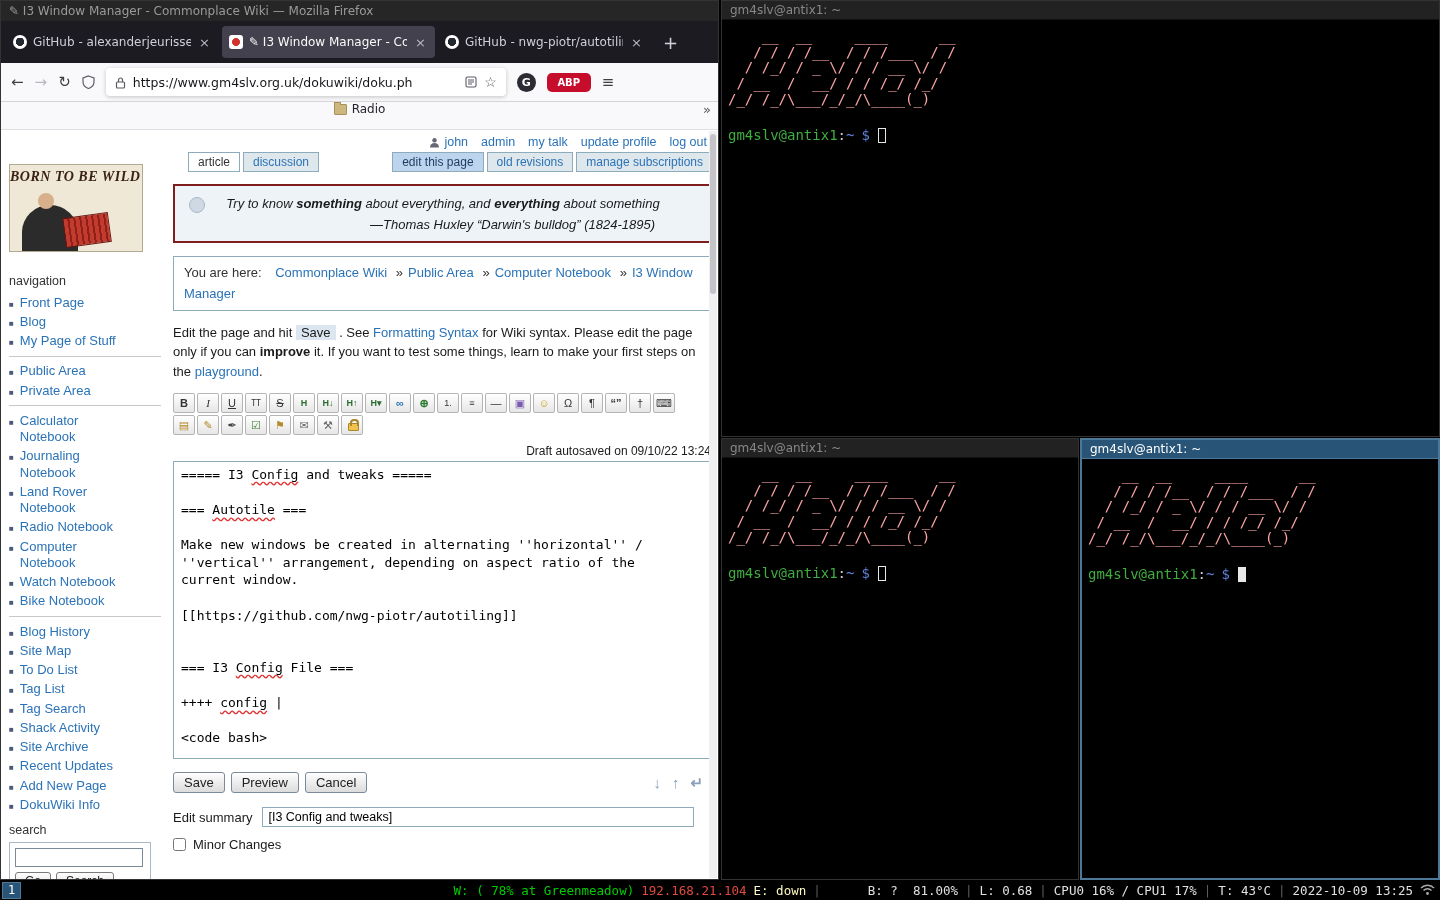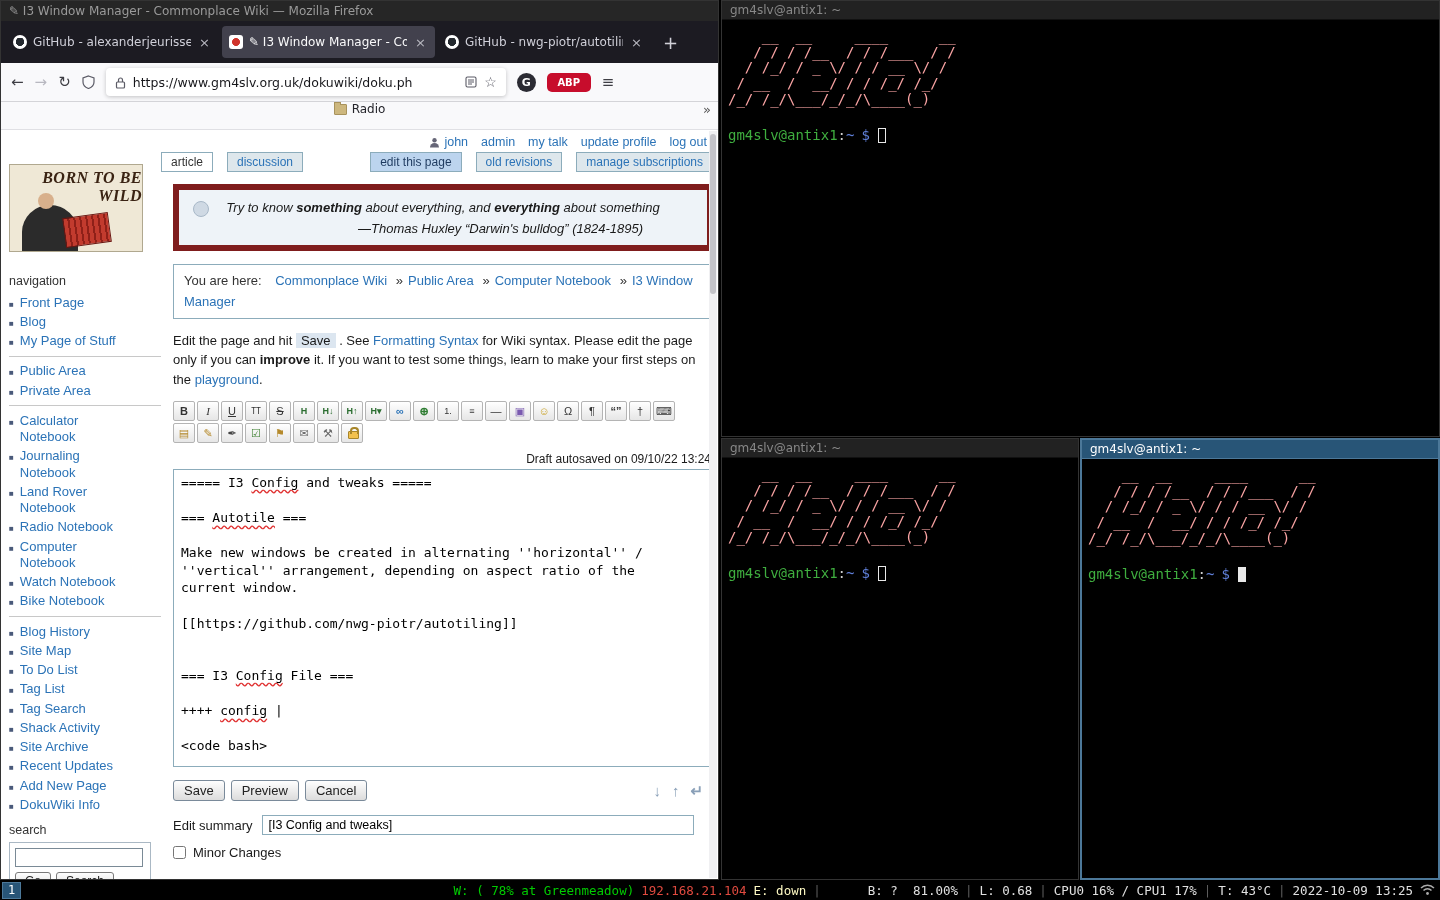--- a/index.html
+++ b/index.html
@@ -44,51 +44,51 @@
   .bm-more { position:absolute; right:7px; color:#555; font-size:13px; }
 
   
   .ff-content { position:absolute; left:0; right:0; top:129px; bottom:0; background:#fff; overflow:hidden;
                 font-family:"Liberation Sans",sans-serif; }
   a { text-decoration:none; }
   .userbar { position:absolute; top:5px; right:11px; display:flex; gap:13px; font-size:12.5px; align-items:center; }
   .ulink { color:#2b73b7; display:flex; align-items:center; gap:4px; }
   .ulink .uicon { display:none; }
   .ulink.user .uicon { display:inline-flex; }
-  .wtabs { position:absolute; top:22px; left:160px; right:5px; display:flex; gap:14px; font-size:12px; }
+  .wtabs { position:absolute; top:22px; left:187px; right:5px; display:flex; gap:3px; font-size:12px; }
   .wtab { border:1px solid #8cacbb; background:#dee7ec; padding:2px 9px; color:#2b73b7; }
   .wtab.active { background:#fff; color:#333; }
   .wtab.selected { background:#bcd4ee; color:#1e3a5f; }
   .wtab-spacer { flex:1; }
 
   .sidebar { position:absolute; left:8px; top:34px; width:152px; font-size:13px; }
   .side-img { width:134px; height:88px; background:#efe8d6; border:1px solid #b0a88f; position:relative; overflow:hidden; }
-  .bw-text { font-family:"Liberation Serif",serif; font-weight:bold; font-style:italic; font-size:16px;
-             color:#3a2313; text-align:right; padding-top:4px; letter-spacing:.5px; }
+  .bw-text { font-family:"Liberation Serif",serif; font-weight:bold; font-style:italic; font-size:14px;
+             color:#3a2313; text-align:left; padding-top:4px; letter-spacing:.5px; }
   .player-body { position:absolute; bottom:-8px; left:12px; width:56px; height:54px; background:#2b2b2b;
                  border-radius:50% 50% 0 0; }
   .player-head { position:absolute; bottom:42px; left:28px; width:16px; height:16px; background:#d8b08c; border-radius:50%; }
   .accordion { position:absolute; bottom:6px; left:54px; width:46px; height:30px;
                background:repeating-linear-gradient(90deg,#c23b2e 0 4px,#8f2018 4px 6px);
                border:1px solid #6b1510; transform:rotate(-8deg); }
   .side-sec-title { color:#333; font-size:12.5px; margin:8px 0 5px; }
   .side-sec-title.nav { margin-top:22px; }
   .side-list { list-style:none; }
   .side-list li { padding:1.5px 0; display:flex; gap:6px; align-items:baseline; }
   .bullet { color:#4a5a7a; font-size:8px; }
   .side-list a { color:#2b73b7; display:block; width:106px; line-height:1.25; }
   .side-hr { border:0; border-top:1px solid #c8c8c8; margin:5px 0; }
   .search-box { border:1px solid #aab8c4; padding:5px; width:142px; margin-top:2px; }
   .side-search { width:128px; height:19px; border:1px solid #7a8a96; font-size:12px; padding:0 3px; display:block; }
   .side-btns { margin-top:5px; display:flex; gap:5px; }
   .btn, .form-btn { font-size:12px; padding:1px 9px; border:1px solid #7a7a7a; border-radius:3px; color:#222;
          background:linear-gradient(#fefefe,#dcdcdc); font-family:"Liberation Sans",sans-serif; }
 
   .main { position:absolute; left:172px; top:46px; width:540px; font-size:13px; color:#1a1a1a; }
-  .quote-box { border:6px solid #7f1d1d; background:#eef3f8; padding:9px 14px 7px; font-style:italic;
+  .quote-box { border:2px solid #7f1d1d; background:#eef3f8; padding:9px 6px 7px; font-style:italic;
                position:relative; margin-top:8px; line-height:1.4; }
   .quote-icon { position:absolute; left:14px; top:11px; width:16px; height:16px; border-radius:50%;
                 background:#cfd9e4; border:1px solid #a8b8c8; }
   .quote-text { text-align:center; }
   .bi { font-weight:bold; font-style:italic; }
   .quote-attrib { text-align:right; padding-right:50px; margin-top:3px; }
   .breadcrumb { border:1px solid #8cacbb; padding:6px 10px; margin-top:13px; line-height:1.55; color:#333; }
   .crumb { color:#2b73b7; }
   .crumb-sep { margin:0 5px; color:#333; }
   .edit-help { margin-top:12px; line-height:1.5; }

